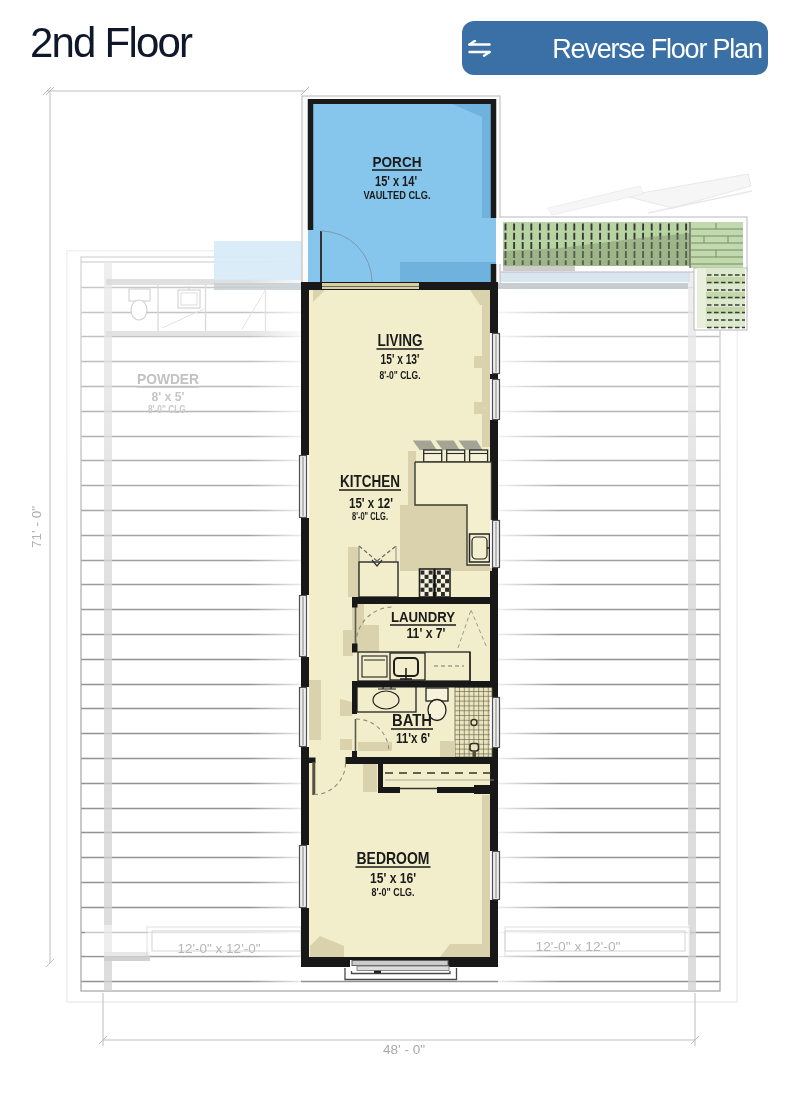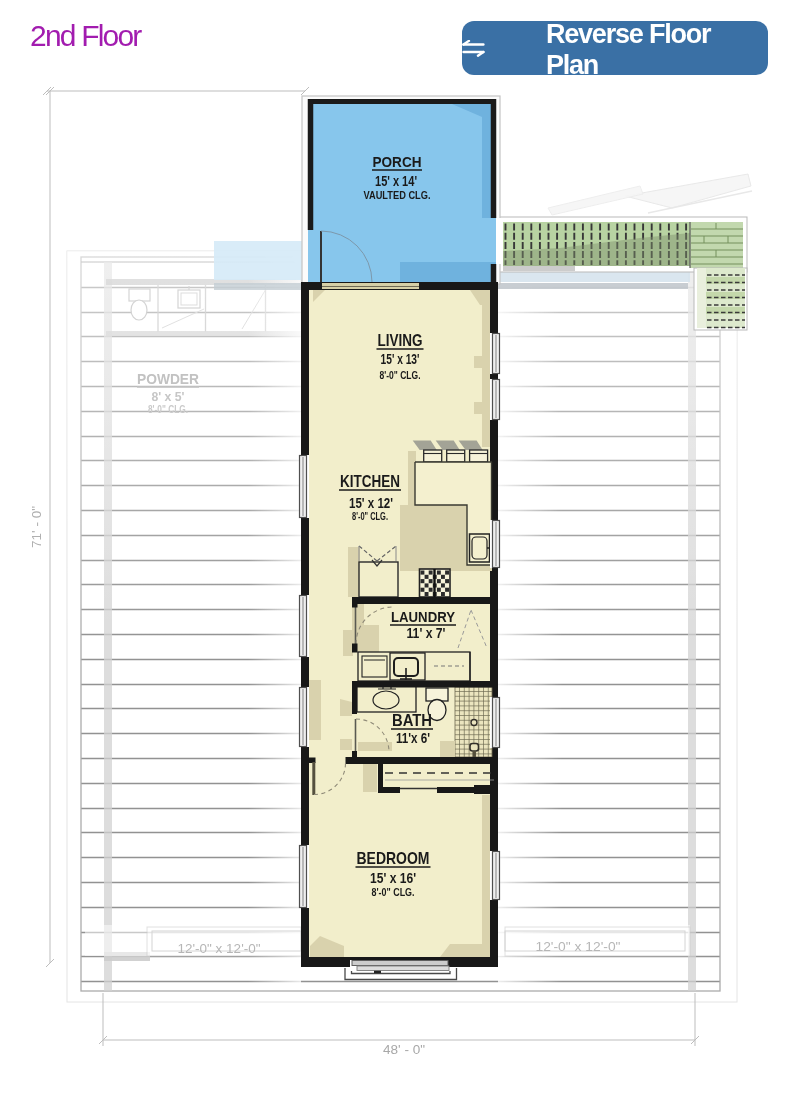--- a/index.html
+++ b/index.html
@@ -1,21 +1,21 @@
 <!DOCTYPE html>
 <html><head>
 <meta charset="utf-8">
 <style>
   html,body { margin:0; padding:0; background:#ffffff; width:799px; height:1097px; overflow:hidden; }
   * { box-sizing:border-box; }
   body { font-family:"Liberation Sans", sans-serif; position:relative; }
-  .title { position:absolute; left:30px; top:19px; font-size:30px; letter-spacing:-1.8px; color:#a21caf; }
+  .title { position:absolute; left:30px; top:19px; font-size:42px; letter-spacing:-1.8px; color:#0f172a; }
   .btn { position:absolute; left:462px; top:21px; width:306px; height:54px; background:#3a70a5;
          border-radius:12px; display:flex; align-items:center; justify-content:center; gap:21px; padding-top:3px; }
-  .btn span { color:#ffffff; font-size:27px; font-weight:bold; letter-spacing:-1.2px;margin-left:40px; }
+  .btn span { color:#ffffff; font-size:27px; font-weight:normal; letter-spacing:-1.2px;margin-left:40px; }
   .plan { position:absolute; left:0; top:0; }
 </style>
 </head>
 <body>
 <div class="title">2nd Floor</div>
 <div class="btn">
   <svg width="23" height="17" viewBox="0 0 23 17" fill="none" style="margin-top:-2px;">
     <path d="M1.5 4.5H21.5" stroke="#ffffff" stroke-width="2.4" stroke-linecap="round"></path>
     <path d="M7 0.8L1.5 4.5" stroke="#ffffff" stroke-width="2.4" stroke-linecap="round"></path>
     <path d="M1.5 12H21.5" stroke="#ffffff" stroke-width="2.4" stroke-linecap="round"></path>

